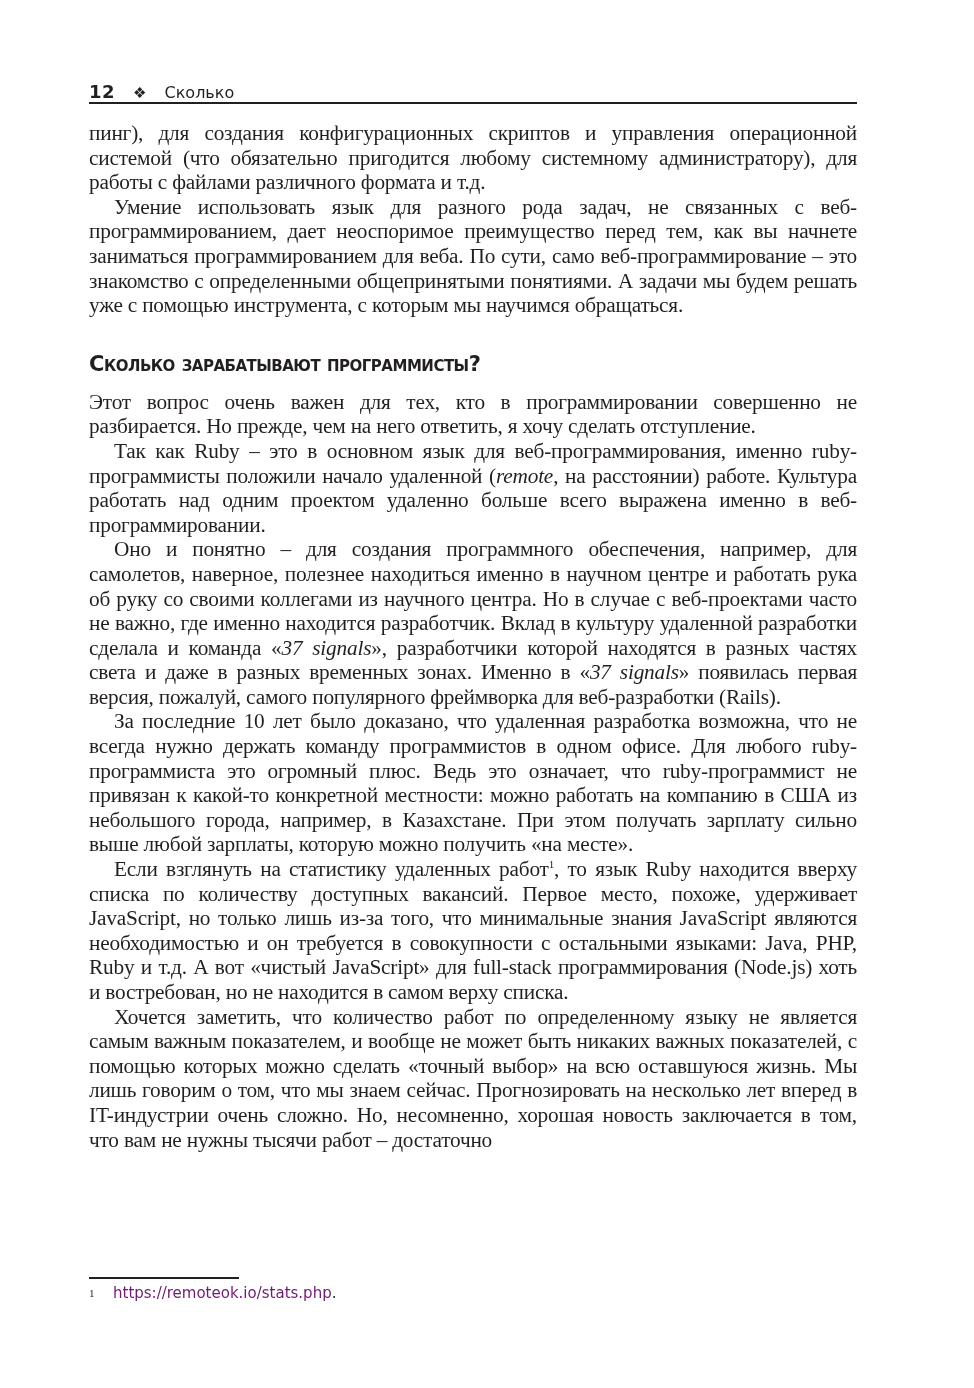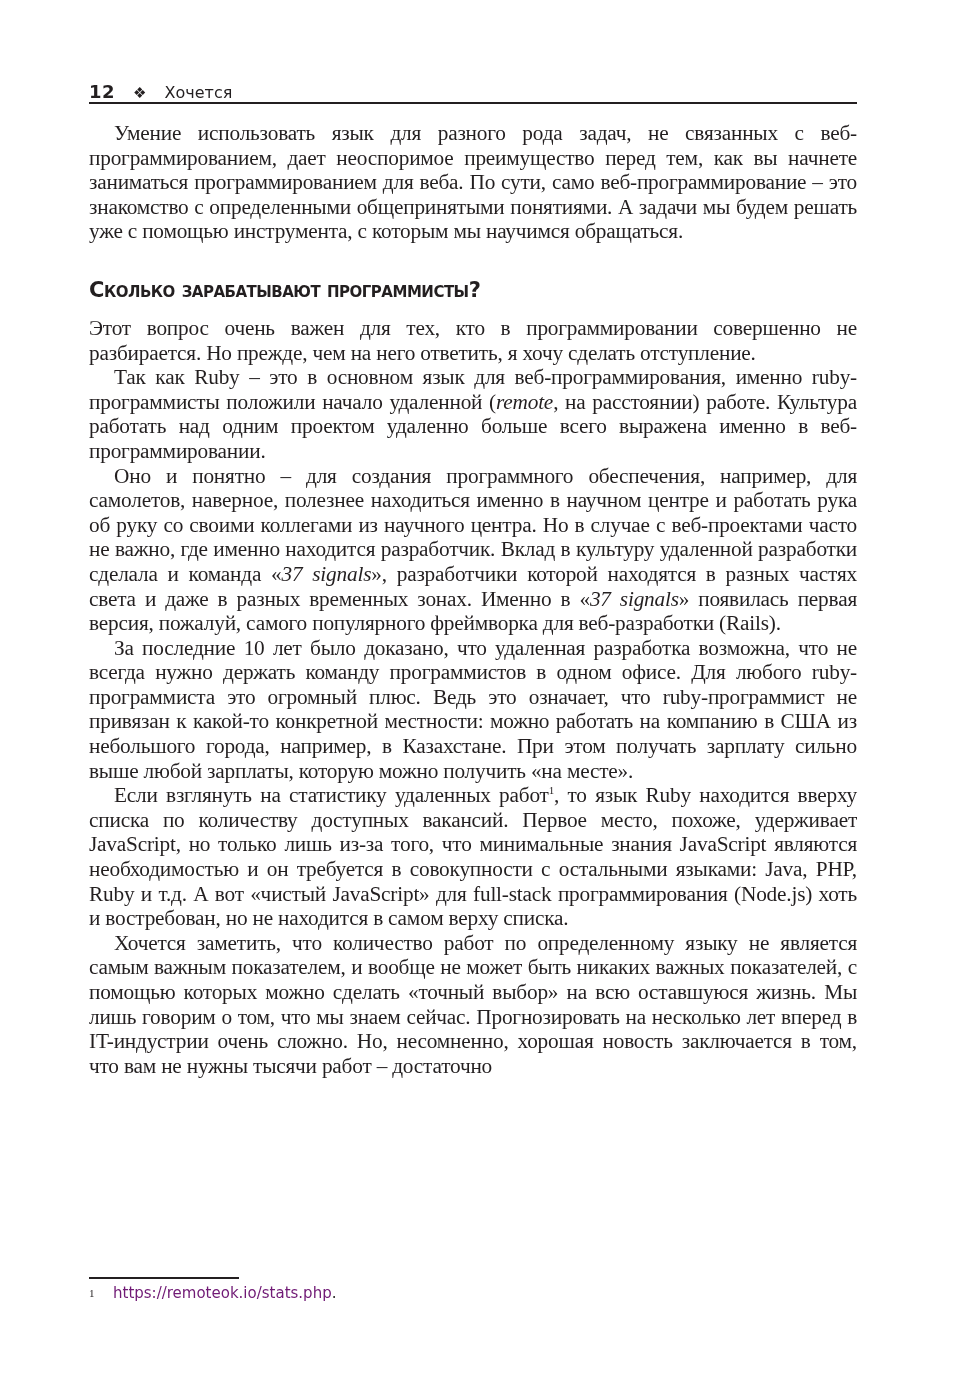--- a/index.html
+++ b/index.html
@@ -51,25 +51,26 @@
   .footnote .dot { color: #231f20; }
 </style>
 </head>
 <body>
 
 <div class="page">
 
   <div class="running-head">
     <span class="pnum">12</span>
     <span class="orn">❖</span>
-    <span class="chap">Хочется</span>
+    <span class="chap">Сколько</span>
   </div>
   <div class="head-rule"></div>
 
   <div class="body-text">
+    <p class="noindent">пинг), для создания конфигурационных скриптов и управления операционной системой (что обязательно пригодится любому системному администратору), для работы с файлами различного формата и т.д.</p>
     <p class="indent">Умение использовать язык для разного рода задач, не связанных с веб-программированием, дает неоспоримое преимущество перед тем, как вы начнете заниматься программированием для веба. По сути, само веб-программирование – это знакомство с определенными общепринятыми понятиями. А задачи мы будем решать уже с помощью инструмента, с которым мы научимся обращаться.</p>
 
     <div class="section-title">Сколько зарабатывают программисты?</div>
 
     <p class="noindent">Этот вопрос очень важен для тех, кто в программировании совершенно не разбирается. Но прежде, чем на него ответить, я хочу сделать отступление.</p>
 
     <p class="indent"><span>Так как Ruby – это в основном язык для веб-программирования, именно ruby-программисты положили начало удаленной (</span><em>remote</em><span>, на расстоянии) работе. Культура работать над одним проектом удаленно больше всего выражена именно в веб-программировании.</span></p>
 
     <p class="indent"><span>Оно и понятно – для создания программного обеспечения, например, для самолетов, наверное, полезнее находиться именно в научном центре и работать рука об руку со своими коллегами из научного центра. Но в случае с веб-проектами часто не важно, где именно находится разработчик. Вклад в культуру удаленной разработки сделала и команда «</span><em>37 signals</em><span>», разработчики которой находятся в разных частях света и даже в разных временных зонах. Именно в «</span><em>37 signals</em><span>» появилась первая версия, пожалуй, самого популярного фреймворка для веб-разработки (Rails).</span></p>
 

